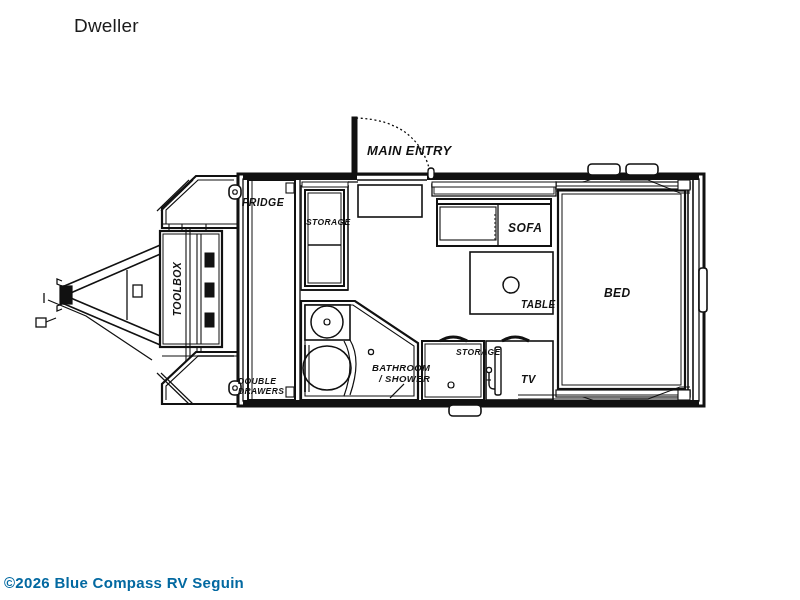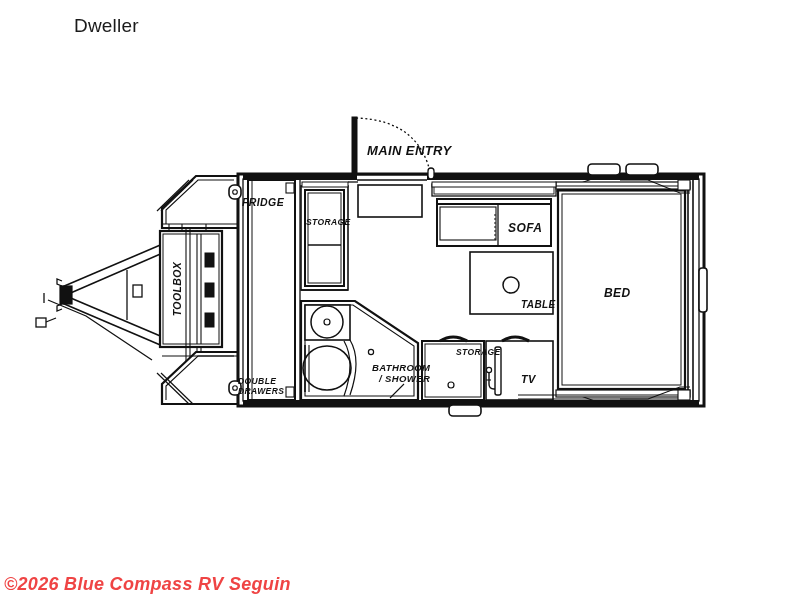--- a/index.html
+++ b/index.html
@@ -22,24 +22,23 @@
     color: #1a1a1a;
     font-weight: 400;
     letter-spacing: 0.2px;
     line-height: 1;
     white-space: nowrap;
   }
   #copyright {
     position: absolute;
     left: 4px;
     top: 574px;
-    font-size: 18px;
+    font-size: 15px;
     font-weight: bold;
-    font-style: italic;
-    color: #ef4444;
+    color: #0369a1;
     letter-spacing: 0.3px;
     white-space: nowrap;
   }
   #floorplan-wrap {
     position: absolute;
     left: 0;
     top: 0;
     width: 800px;
     height: 501px;
   }

